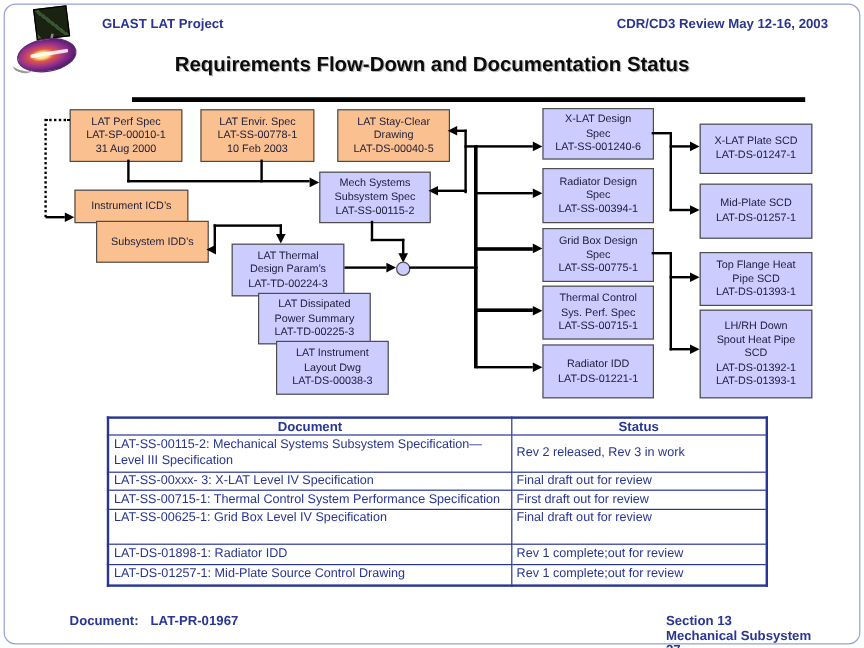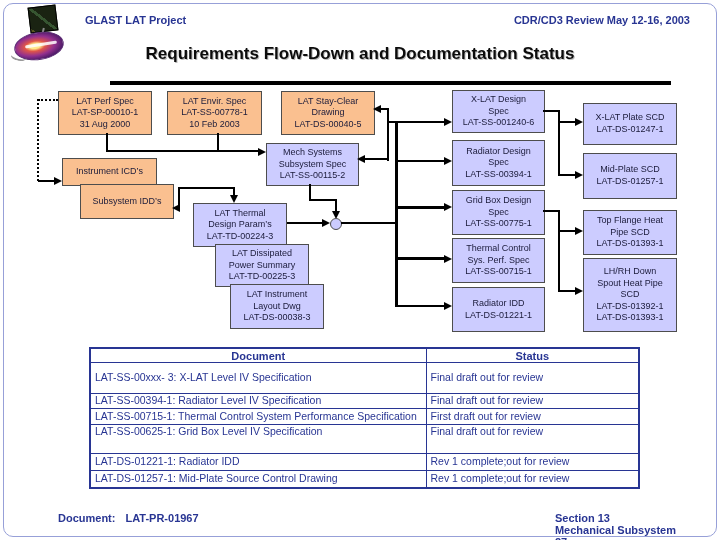--- a/index.html
+++ b/index.html
@@ -228,37 +228,37 @@
         <col class="c-status">
       </colgroup>
     <thead>
       <tr>
         <th>Document</th>
         <th>Status</th>
       </tr>
     </thead>
     <tbody>
         <tr>
+          <td>LAT-SS-00115-2: Mechanical Systems Subsystem Specification—Level III Specification</td>
+          <td>Rev 2 released, Rev 3 in work</td>
+        </tr>
+        <tr>
           <td>LAT-SS-00xxx- 3: X-LAT Level IV Specification</td>
           <td>Final draft out for review</td>
         </tr>
         <tr>
-          <td>LAT-SS-00394-1: Radiator Level IV Specification</td>
-          <td>Final draft out for review</td>
-        </tr>
-        <tr>
           <td>LAT-SS-00715-1: Thermal Control System Performance Specification</td>
           <td>First draft out for review</td>
         </tr>
         <tr>
           <td>LAT-SS-00625-1: Grid Box Level IV Specification</td>
           <td>Final draft out for review</td>
         </tr>
         <tr>
-          <td>LAT-DS-01221-1: Radiator IDD</td>
+          <td>LAT-DS-01898-1: Radiator IDD</td>
           <td>Rev 1 complete;out for review</td>
         </tr>
         <tr>
           <td>LAT-DS-01257-1: Mid-Plate Source Control Drawing</td>
           <td>Rev 1 complete;out for review</td>
         </tr>
       </tbody>
   </table>
 </div>
 

